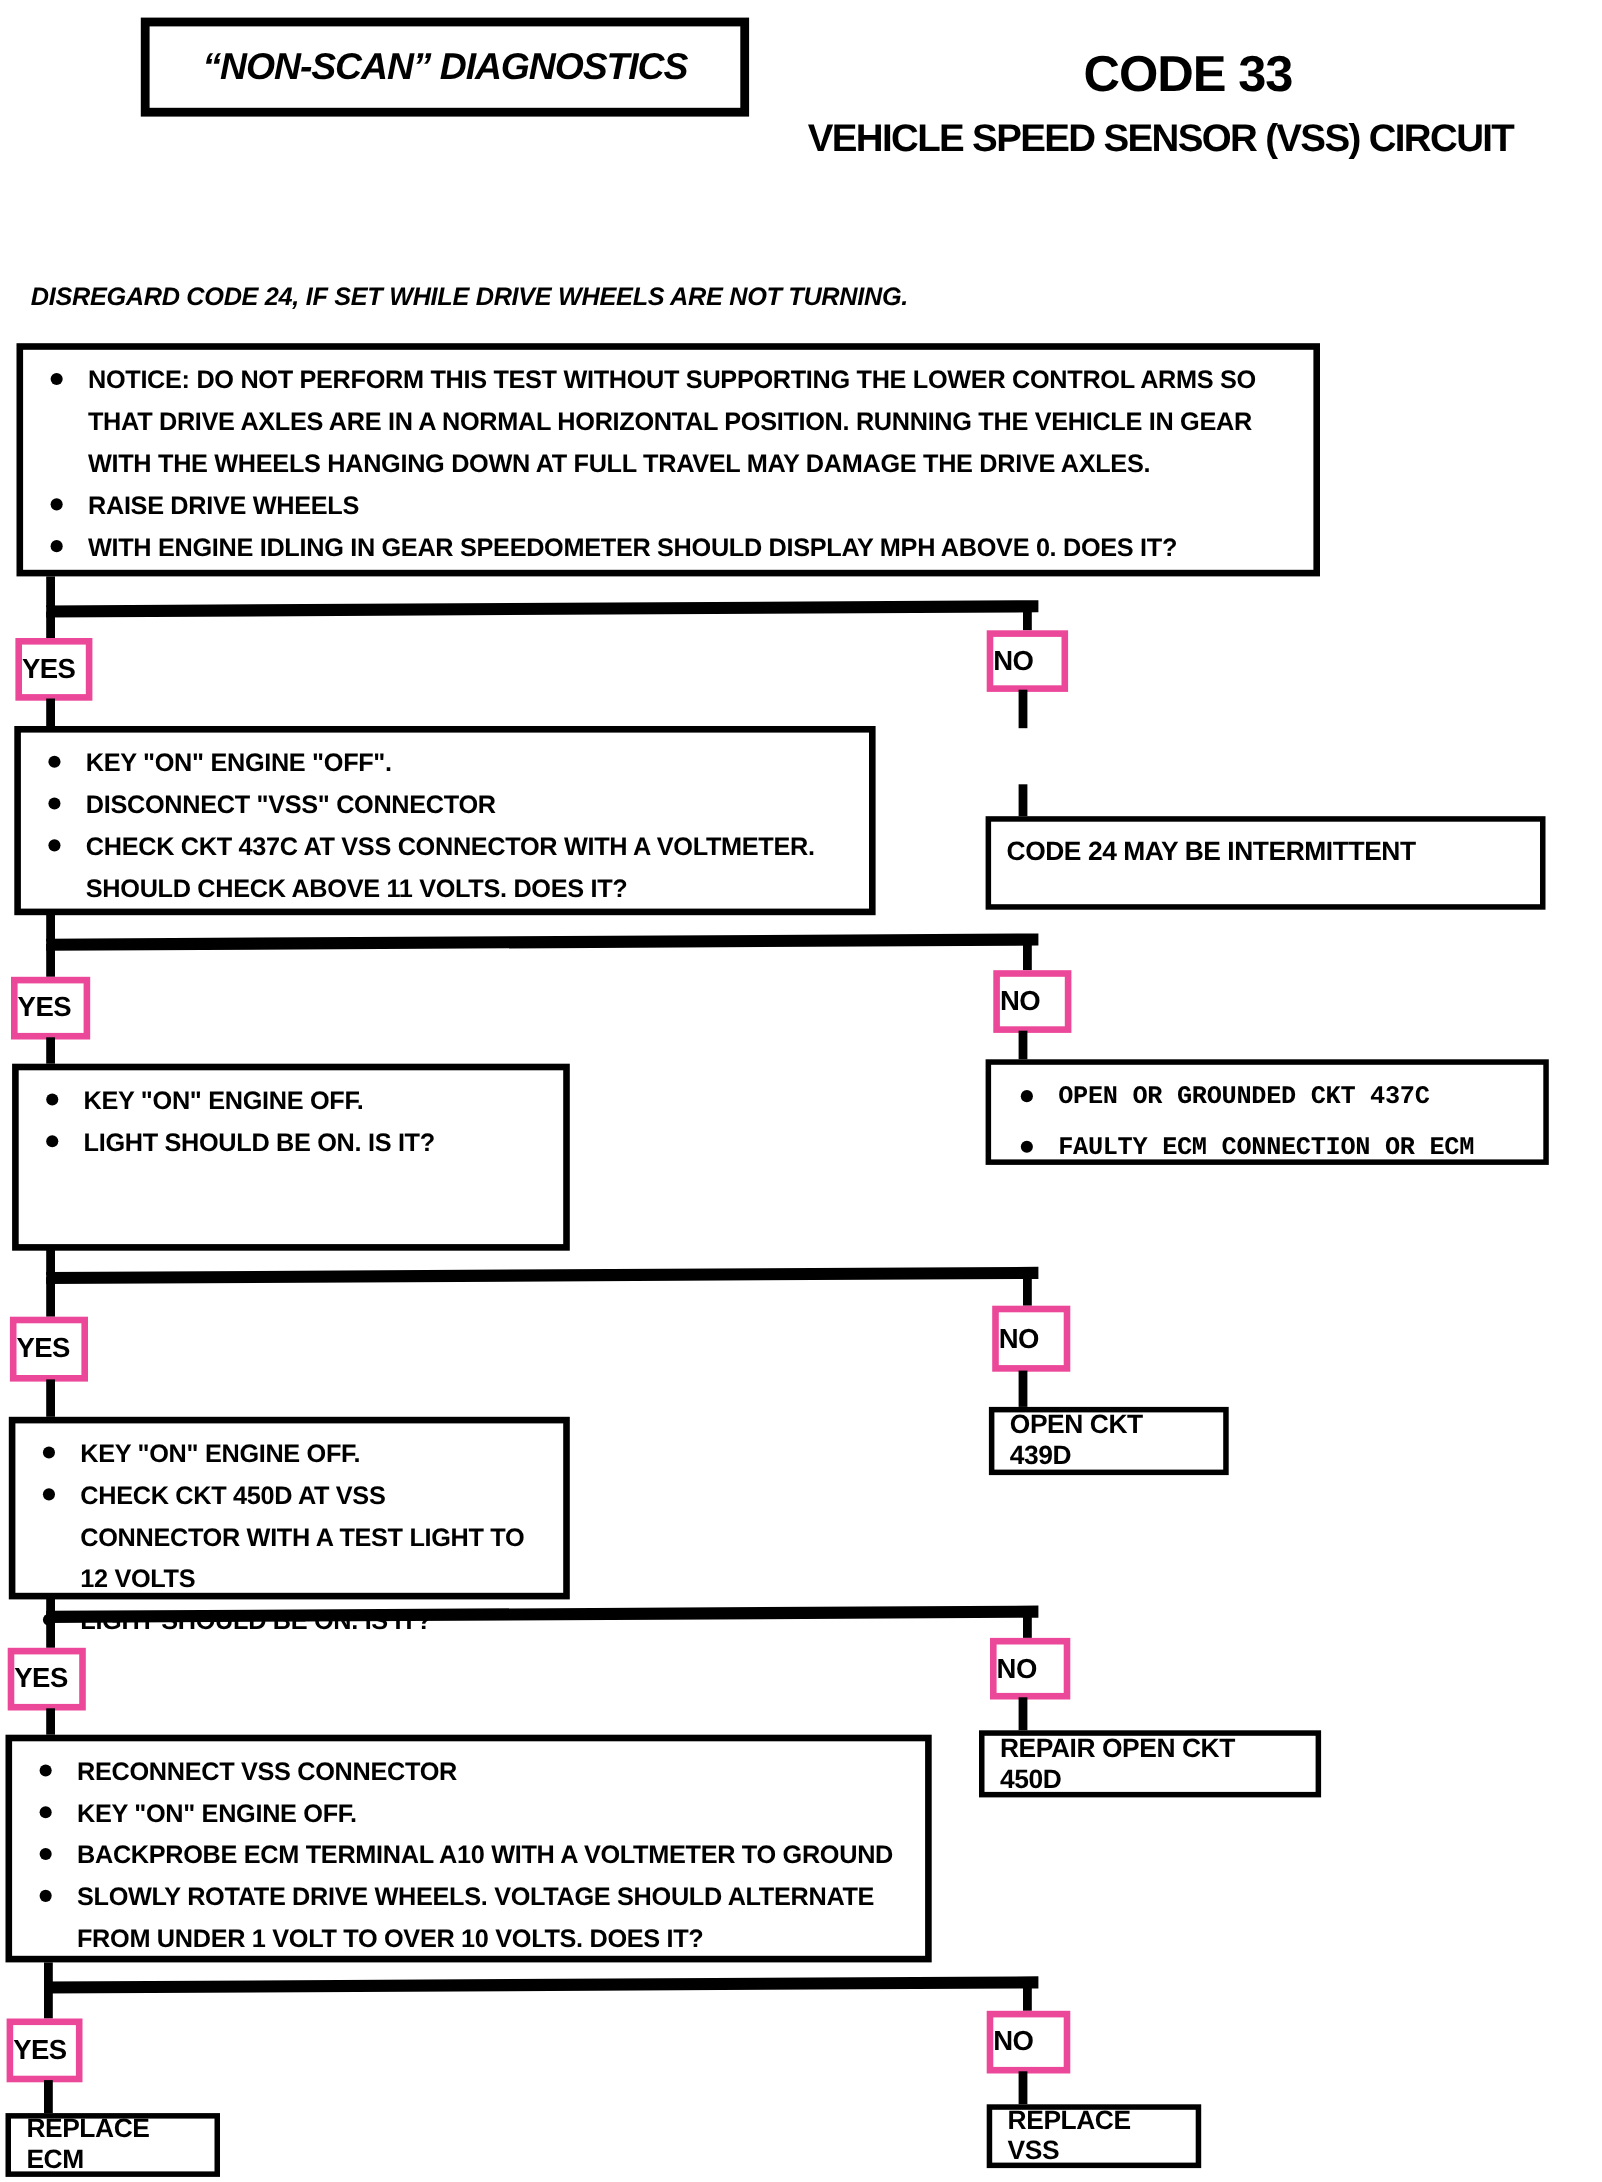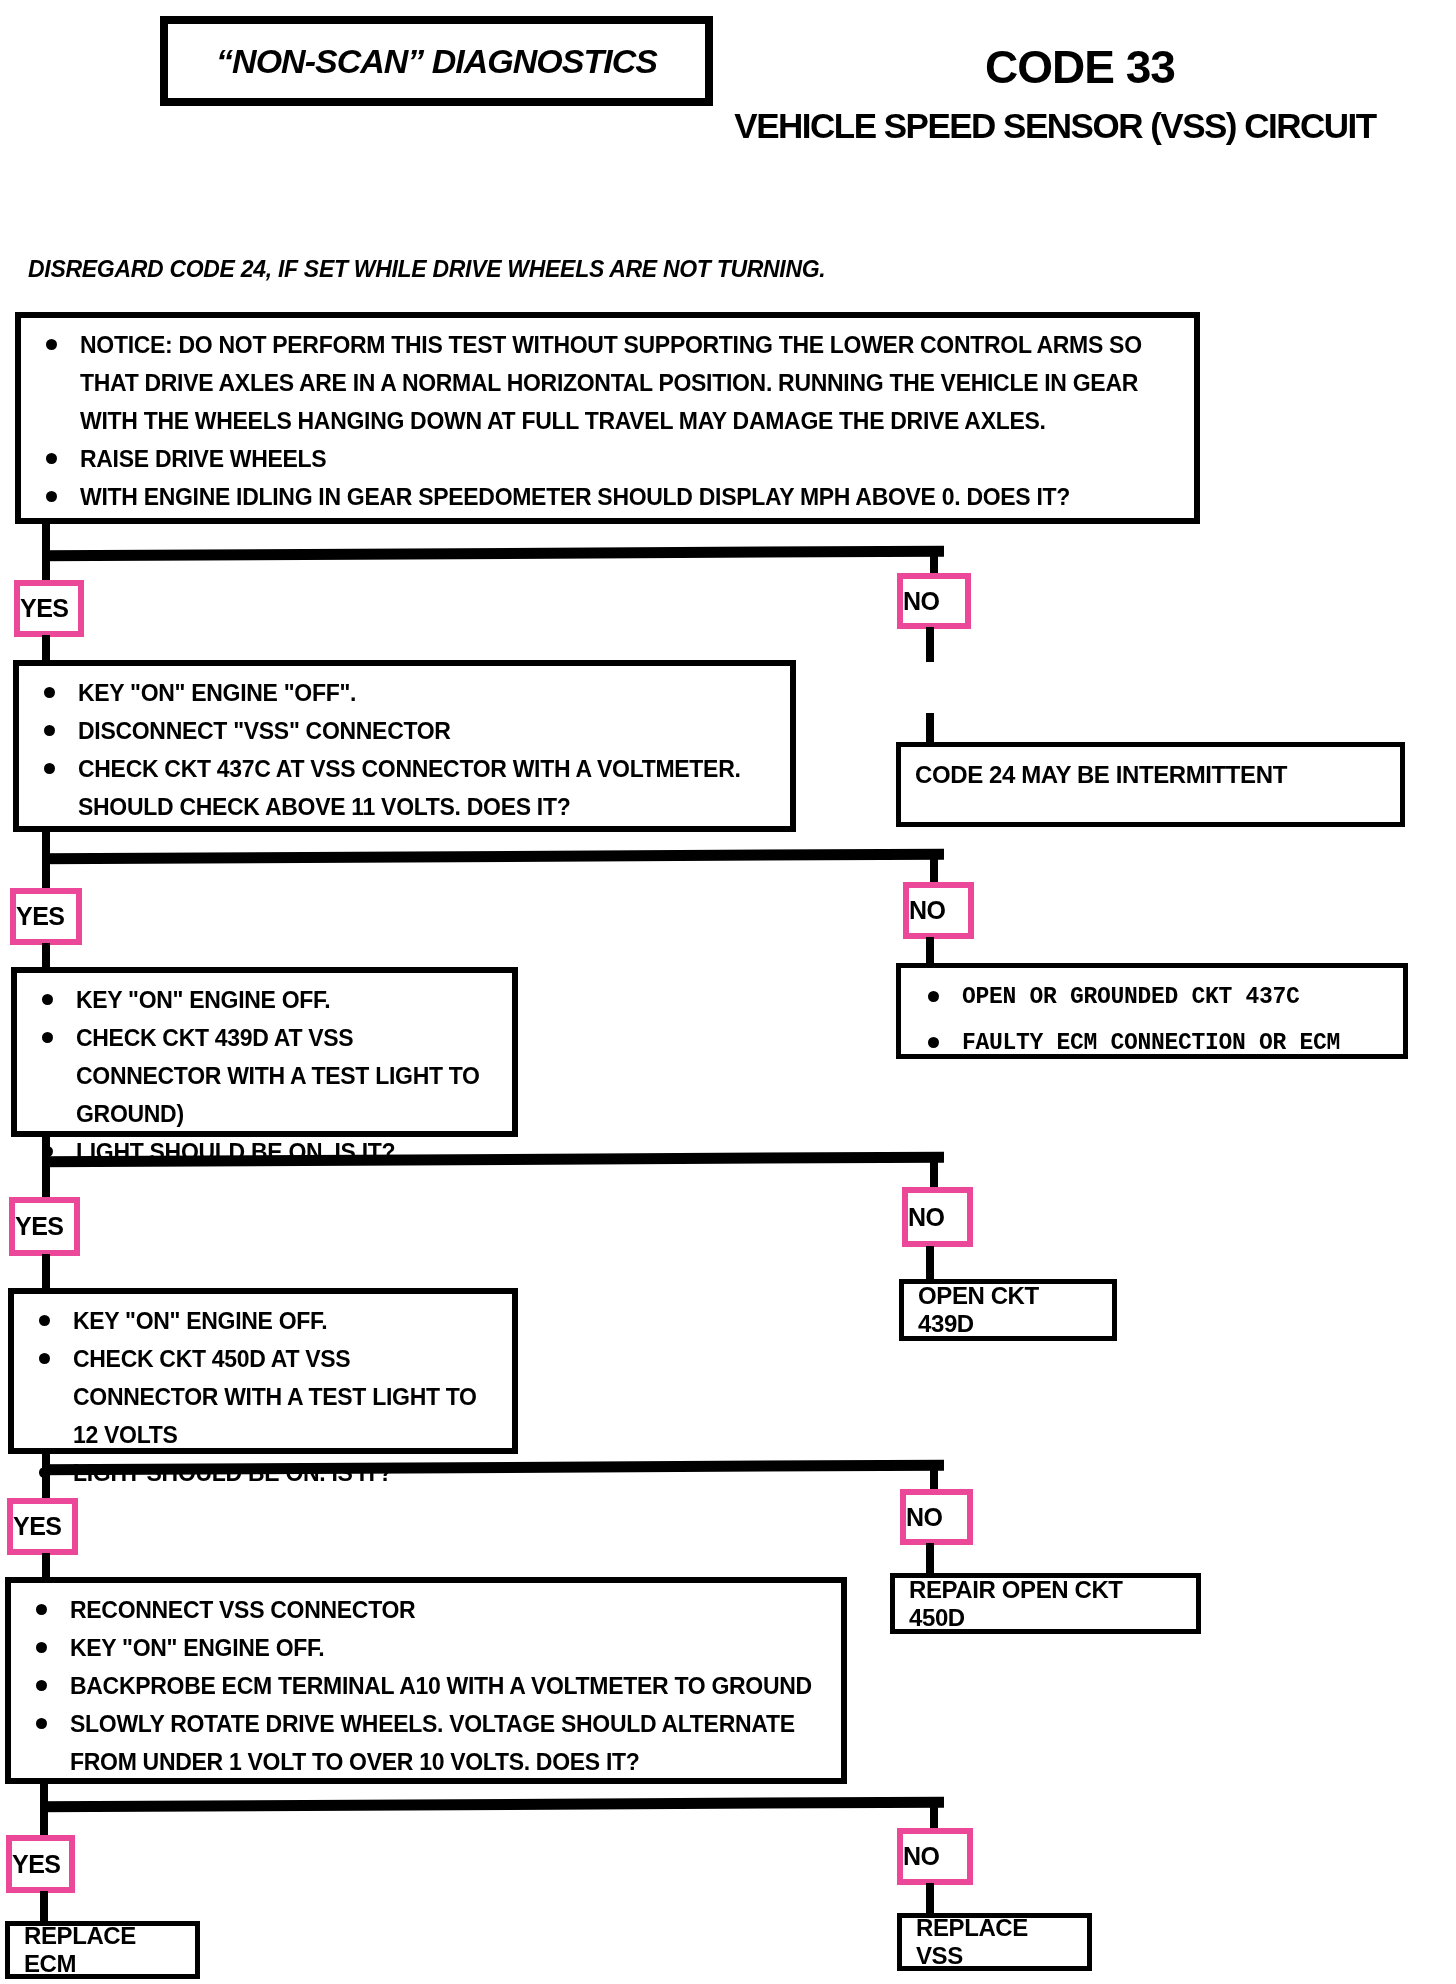--- a/index.html
+++ b/index.html
@@ -30,21 +30,21 @@
     display:flex;align-items:center;padding:0 14px;
     font-size:24px;letter-spacing:-0.4px;
   }
   .rbox.top{align-items:flex-start;padding-top:14px;}
   .rlist{padding:6px 18px;display:block;font-family:Liberation Mono, monospace;}
   .rlist .btext{line-height:46px;}
   .rlist .dot{margin-top:17px;}
   .badge{
     position:absolute;left:128px;top:16px;width:537px;height:74px;
     border:8px solid #000;display:flex;align-items:center;justify-content:center;
-    font-style:italic;font-size:34px;letter-spacing:-1px;background:#fff;margin-left:32px;
+    font-style:italic;font-size:34px;letter-spacing:-1px;background:#fff;
   }
   .code{
     position:absolute;left:900px;top:40px;width:360px;text-align:center;
     font-size:46px;letter-spacing:-1px;
   }
   .subtitle{
     position:absolute;left:650px;top:106px;width:810px;text-align:center;
     font-size:35px;letter-spacing:-1.5px;
   }
   .disclaimer{
@@ -127,24 +127,20 @@
   <div class="line" style="left:42px;top:943px;width:8px;height:28px;"></div>
   <div class="line" style="left:926px;top:937px;width:8px;height:30px;"></div>
 
   <div class="qbox" style="left:11px;top:967px;width:507px;height:170px;">
     <div class="bullet">
       <span class="dot"></span>
       <span class="btext">KEY "ON" ENGINE OFF.</span>
     </div>
     <div class="bullet">
       <span class="dot"></span>
-      <span class="btext">CHECK CKT 439D AT VSS CONNECTOR WITH A TEST LIGHT TO GROUND)</span>
-    </div>
-    <div class="bullet">
-      <span class="dot"></span>
       <span class="btext">LIGHT SHOULD BE ON.  IS IT?</span>
     </div>
   </div>
 
   <div class="rbox rlist" style="left:896px;top:963px;width:512px;height:96px;">
     <div class="bullet">
       <span class="dot"></span>
       <span class="btext">OPEN OR GROUNDED CKT 437C</span>
     </div>
     <div class="bullet">

